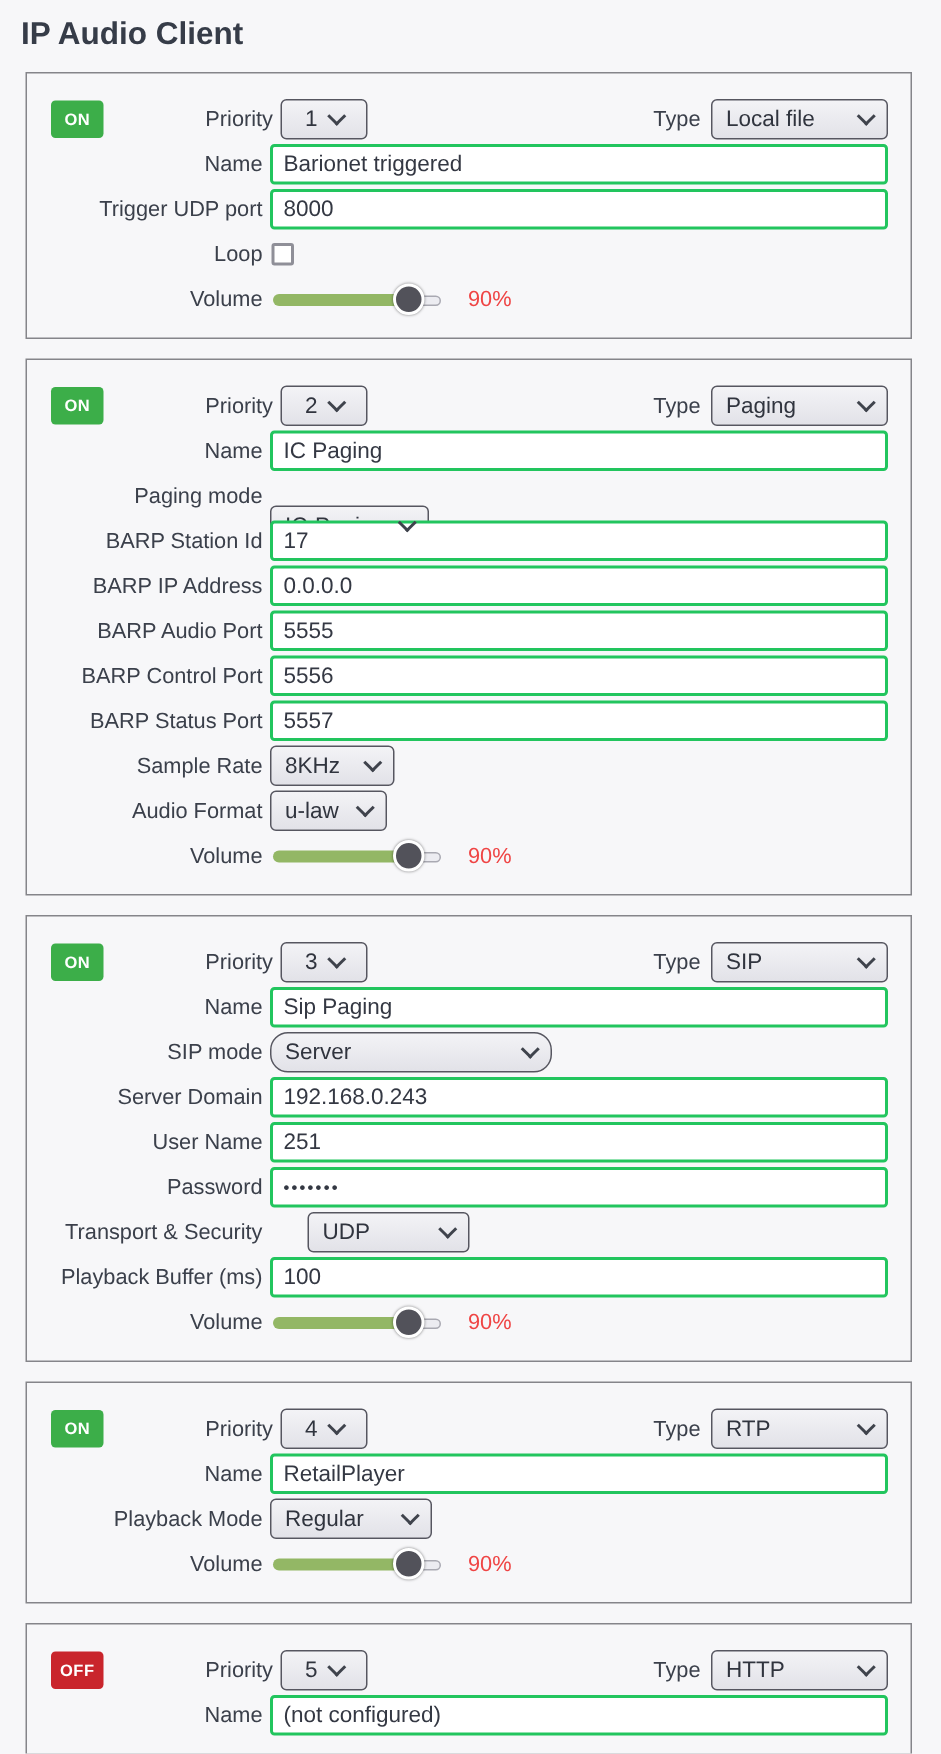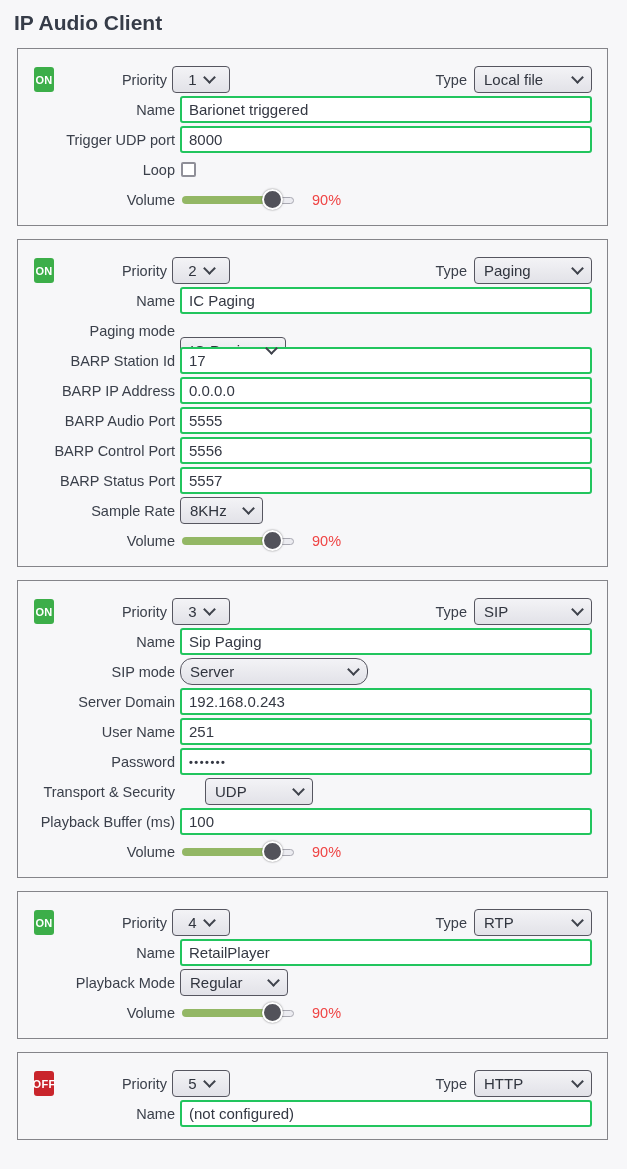--- a/index.html
+++ b/index.html
@@ -35,21 +35,21 @@
     flex-shrink: 0;
     text-align: right;
     padding-right: 5px;
     font-size: 14.5px;
     color: #3b404b;
     box-sizing: border-box;
     white-space: nowrap;
   }
   .head-row .lbl { width: 118px; }
   .badge {
-    width: 20px; height: 25px;
+    width: 35px; height: 25px;
     border-radius: 3px;
     color: #fff;
     font-size: 11px;
     font-weight: bold;
     display: flex; align-items: center; justify-content: center;
     flex-shrink: 0;
     letter-spacing: .3px;
   }
   .badge.on  { background: #3cae49; }
   .badge.off { background: #c9252c; }
@@ -238,20 +238,27 @@
     <input class="txt" type="text" value="5557" style="">
   </div>
   <div class="row">
     <span class="lbl">Sample Rate</span>
     <div class="select sel-w83">
       <span>8KHz</span>
       <span class="chev"></span>
     </div>
   </div>
   <div class="row">
+    <span class="lbl">Audio Format</span>
+    <div class="select sel-w78">
+      <span>u-law</span>
+      <span class="chev"></span>
+    </div>
+  </div>
+  <div class="row">
     <span class="lbl">Volume</span>
     <div class="slider">
       <div class="fill"></div>
       <div class="rest"></div>
       <div class="knob"></div>
     </div>
     <span class="pct">90%</span>
   </div>
 </section>
 

